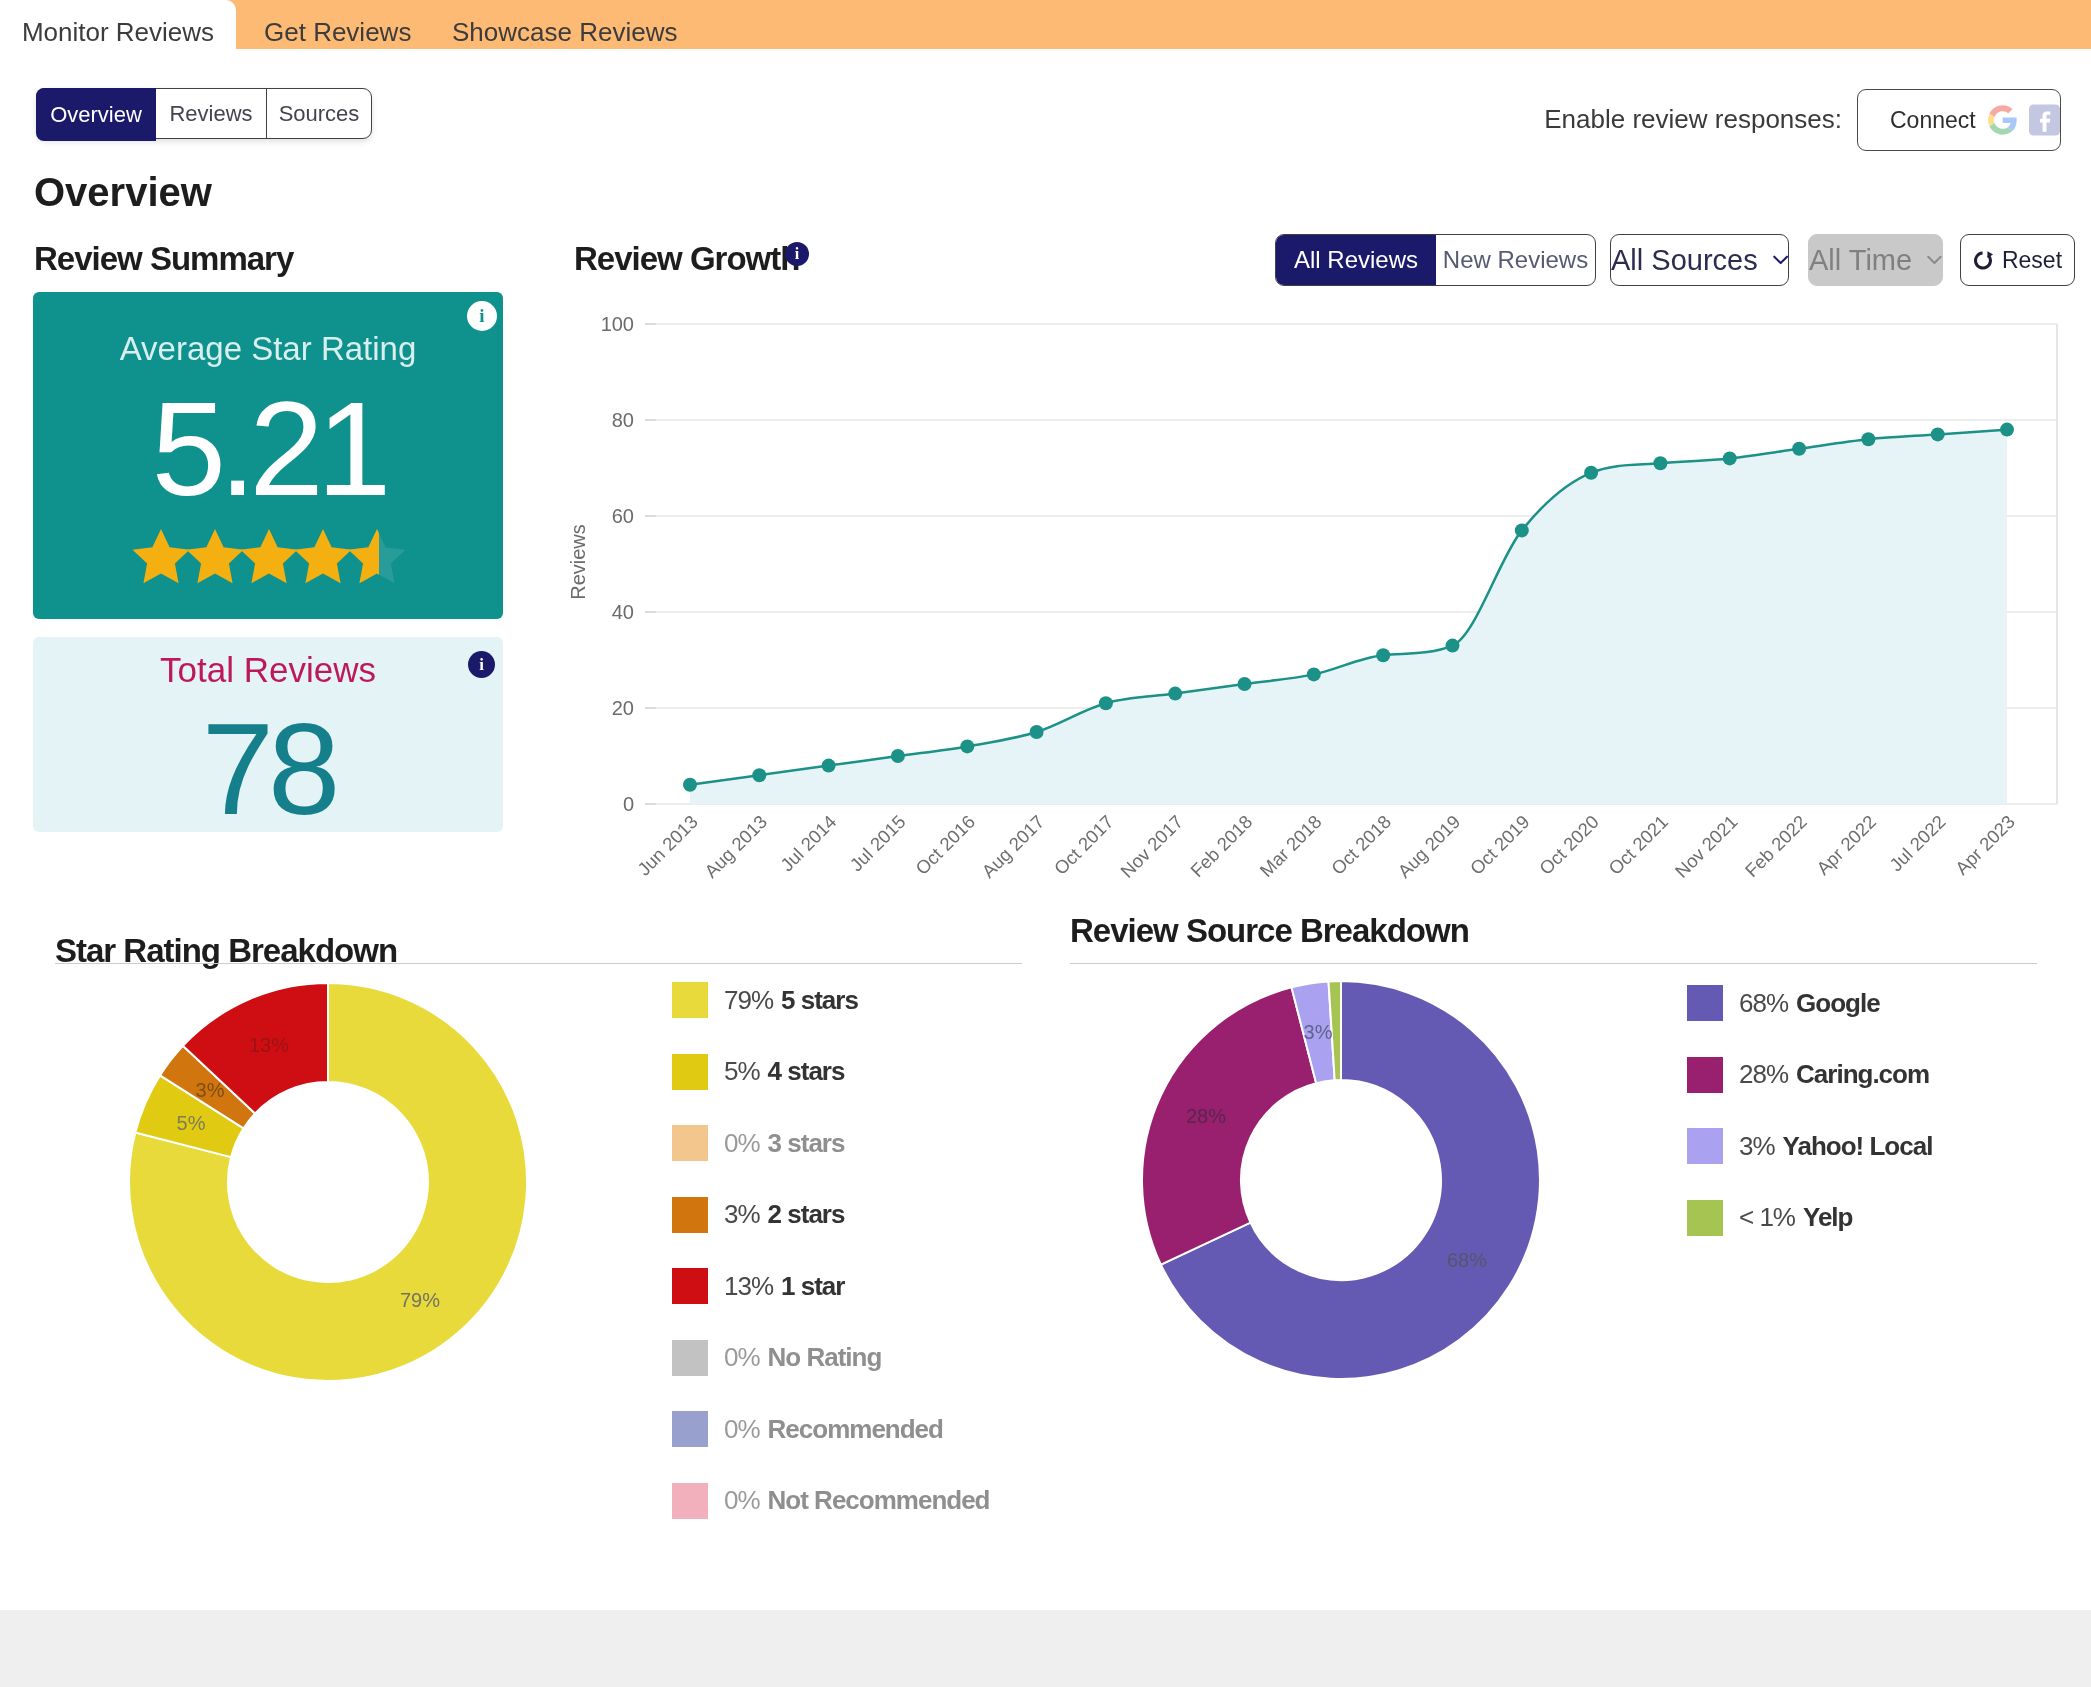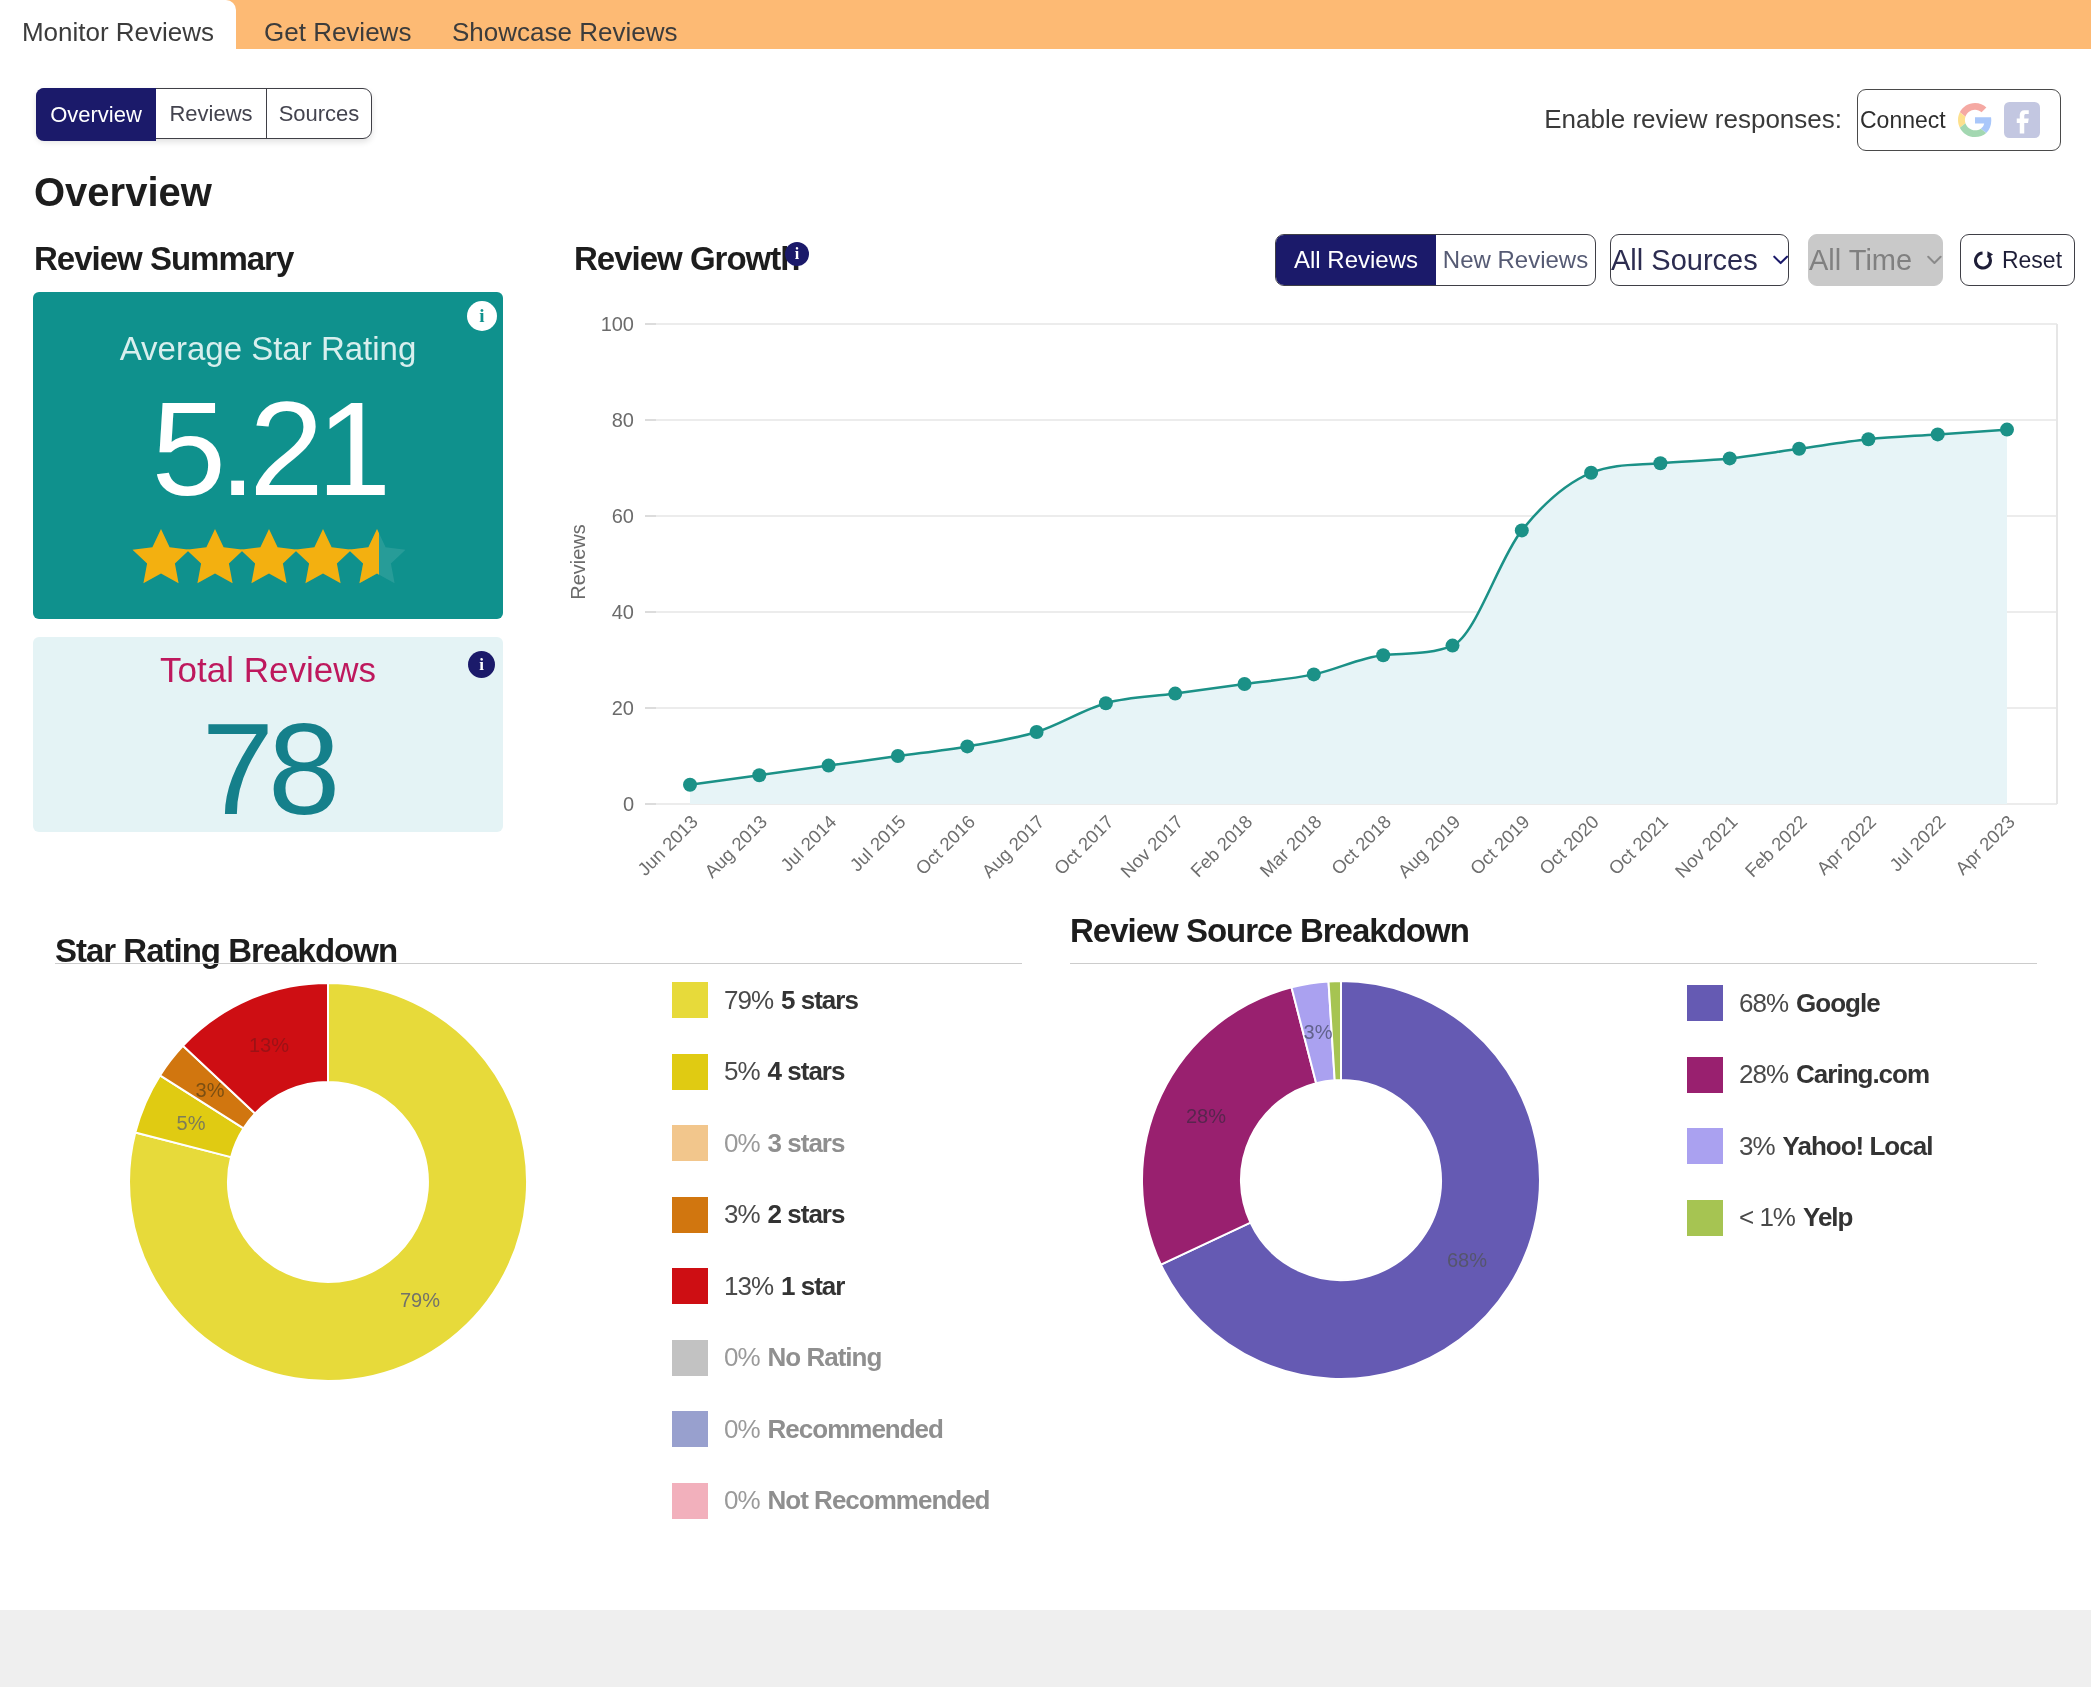--- a/index.html
+++ b/index.html
@@ -8,21 +8,21 @@
 #page > *{position:absolute;}
 #topbar{left:0;top:0;width:2091px;height:49px;background:#fdba74;}
 .tab{position:absolute;top:0;height:57px;line-height:64px;font-size:26px;color:#3c3c3c;white-space:nowrap;}
 .tab.active{left:0;width:236px;background:#fff;text-align:center;border-radius:0 10px 0 0;}
 #seg1{left:36px;top:88px;height:51px;display:flex;border:1px solid #3f3f46;border-radius:9px;background:#fff;box-shadow:0 3px 6px rgba(0,0,0,0.12);}
 #seg1 .s{display:flex;align-items:center;justify-content:center;font-size:22px;color:#44444f;white-space:nowrap;}
 #seg1 .s.w1{width:111px;} #seg1 .s.w2{width:104px;}
 #seg1 .s.on{background:#1b1a6a;color:#fff;border-radius:8px 0 0 8px;margin:-1px 0 -1px -1px;height:53px;width:120px;}
 #seg1 .s.mid{border-right:1px solid #3f3f46;}
 #enable{right:249px;top:104px;font-size:26px;color:#3a3a3a;white-space:nowrap;}
-#connect{left:1857px;top:89px;width:204px;height:62px;border:1px solid #4a4a4a;border-radius:9px;background:#fff;display:flex;align-items:center;justify-content:flex-start;padding-left:2px;gap:12px;}
+#connect{left:1857px;top:89px;width:204px;height:62px;border:1px solid #4a4a4a;border-radius:9px;background:#fff;display:flex;align-items:center;justify-content:flex-start;padding-left:32px;gap:12px;}
 #connect .ct{font-size:23px;color:#2e2e2e;}
 h1{position:absolute;left:34px;top:170px;font-size:40px;font-weight:bold;color:#1d1d1d;letter-spacing:0px;}
 .h2{font-size:33px;font-weight:bold;color:#1d1d1d;letter-spacing:-1px;white-space:nowrap;}
 #rs{left:34px;top:240px;}
 #rg{left:574px;top:240px;}
 #rgi{left:785px;top:242px;}
 .info{width:24px;height:24px;border-radius:50%;background:#1b1a6a;color:#fff;font-size:16px;font-weight:bold;text-align:center;line-height:24px;font-family:"Liberation Serif",serif;}
 #filters{left:1275px;top:234px;height:52px;display:flex;}
 #filters *{white-space:nowrap;}
 .fgrp{display:flex;border:1px solid #3f3f46;border-radius:9px;background:#fff;overflow:hidden;}

